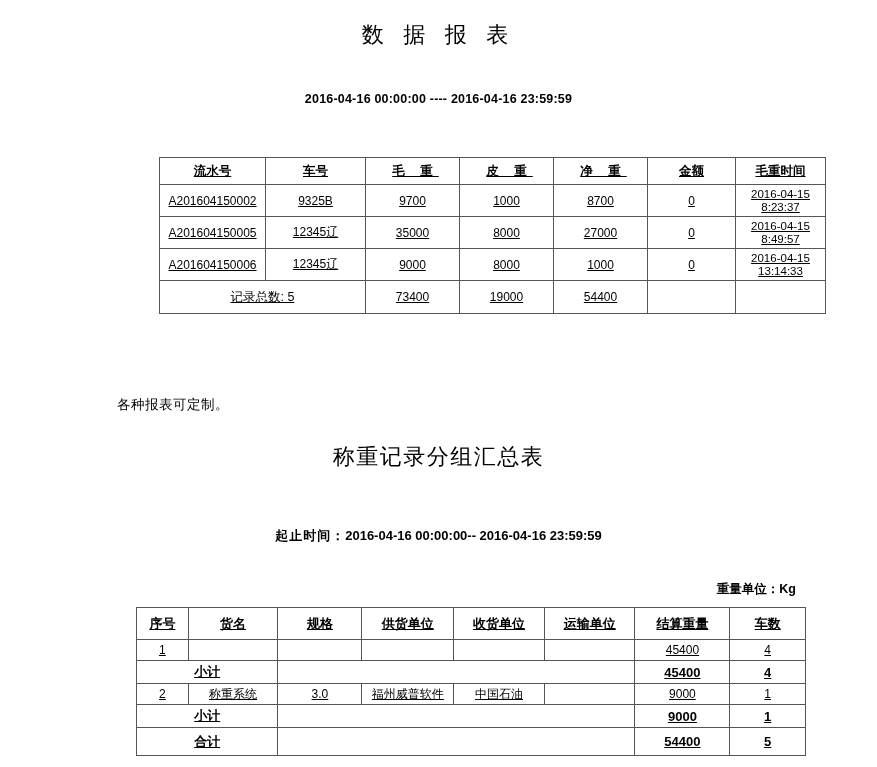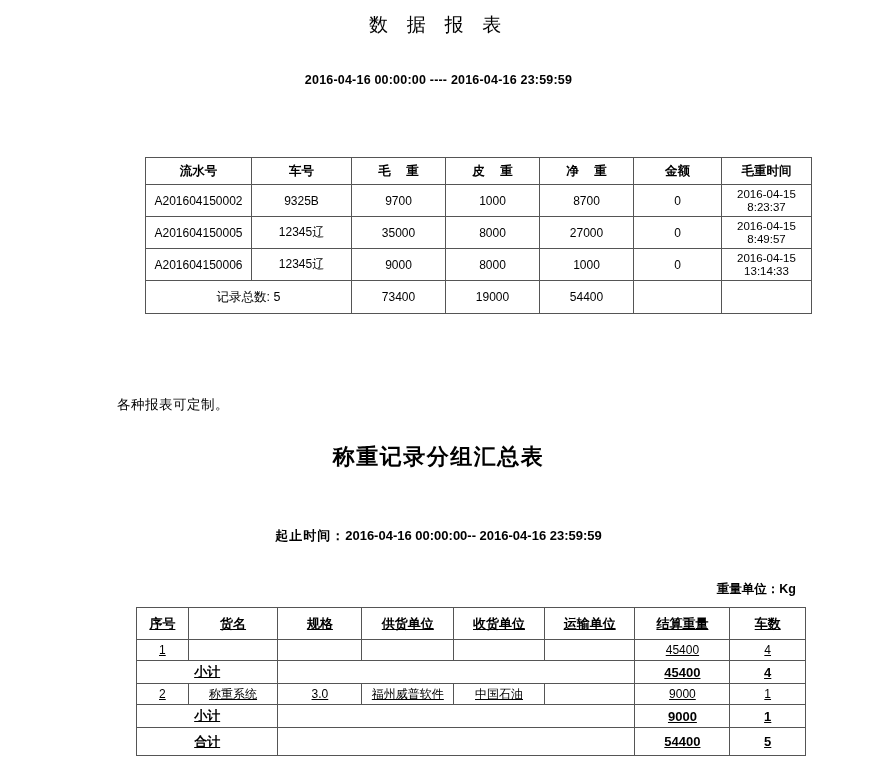--- a/index.html
+++ b/index.html
@@ -12,54 +12,55 @@
     height: 767px;
     font-family: "Liberation Sans", "DejaVu Sans", sans-serif;
     color: #000000;
     position: relative;
     overflow: hidden;
   }
 
   
   #report-one-title {
     text-align: center;
-    font-size: 19px;
+    font-size: 22px;
     font-weight: normal;
     letter-spacing: 7px;
     margin: 0;
-    padding-top: 12px;
+    padding-top: 20px;
     font-family: "Liberation Serif", "DejaVu Serif", serif;
   }
   #report-one-range {
     text-align: center;
     font-size: 12.5px;
     font-weight: bold;
-    margin: 8px;
+    margin: 15px;
     padding-top: 27px;
     letter-spacing: 0.2px;
   }
 
   .report-table {
     border-collapse: collapse;
     table-layout: fixed;
     font-size: 12px;
   }
   .report-table td, .report-table th {
     border: 1px solid #555;
     padding: 0;
     text-align: center;
     vertical-align: middle;
     font-weight: normal;
   }
 
   #weigh-records-table {
     position: absolute;
-    left: 145px;
+    left: 159px;
     top: 157px;
     width: 666px;
+    text-decoration: underline;
   }
   #weigh-records-table th {
     height: 26px;
     font-weight: bold;
     font-size: 12.5px;
   }
   #weigh-records-table td {
     height: 30px;
   }
   #weigh-records-table .c-serial { width: 106px; }
@@ -93,21 +94,21 @@
   }
 
   
   #report-two-title {
     position: absolute;
     top: 442px;
     left: 0;
     width: 877px;
     text-align: center;
     font-size: 22px;
-    font-weight: bold;
+    font-weight: normal;
     margin: 0;
     letter-spacing: 1.5px;
     font-family: "Liberation Serif", "DejaVu Serif", serif;
   }
   #report-two-range {
     position: absolute;
     top: 527px;
     left: 0;
     width: 877px;
     text-align: center;

